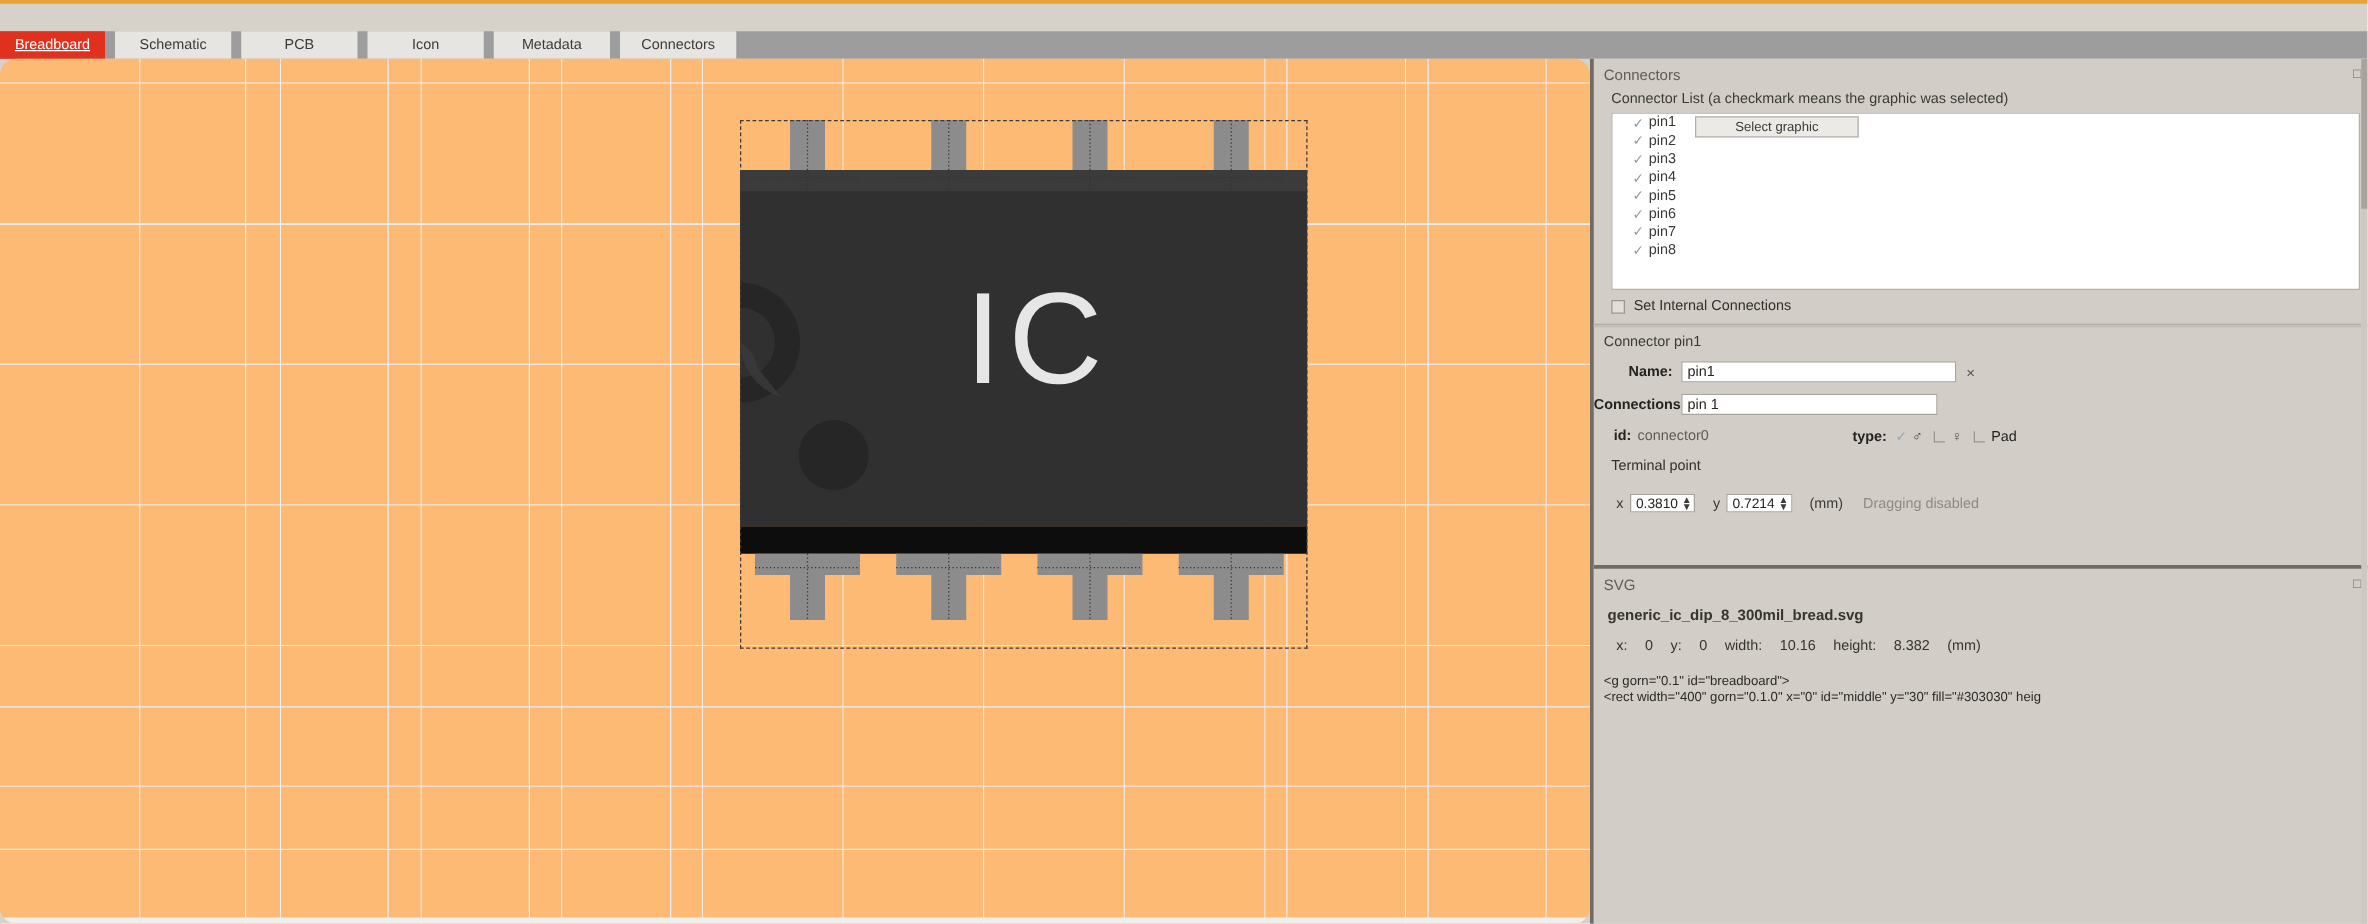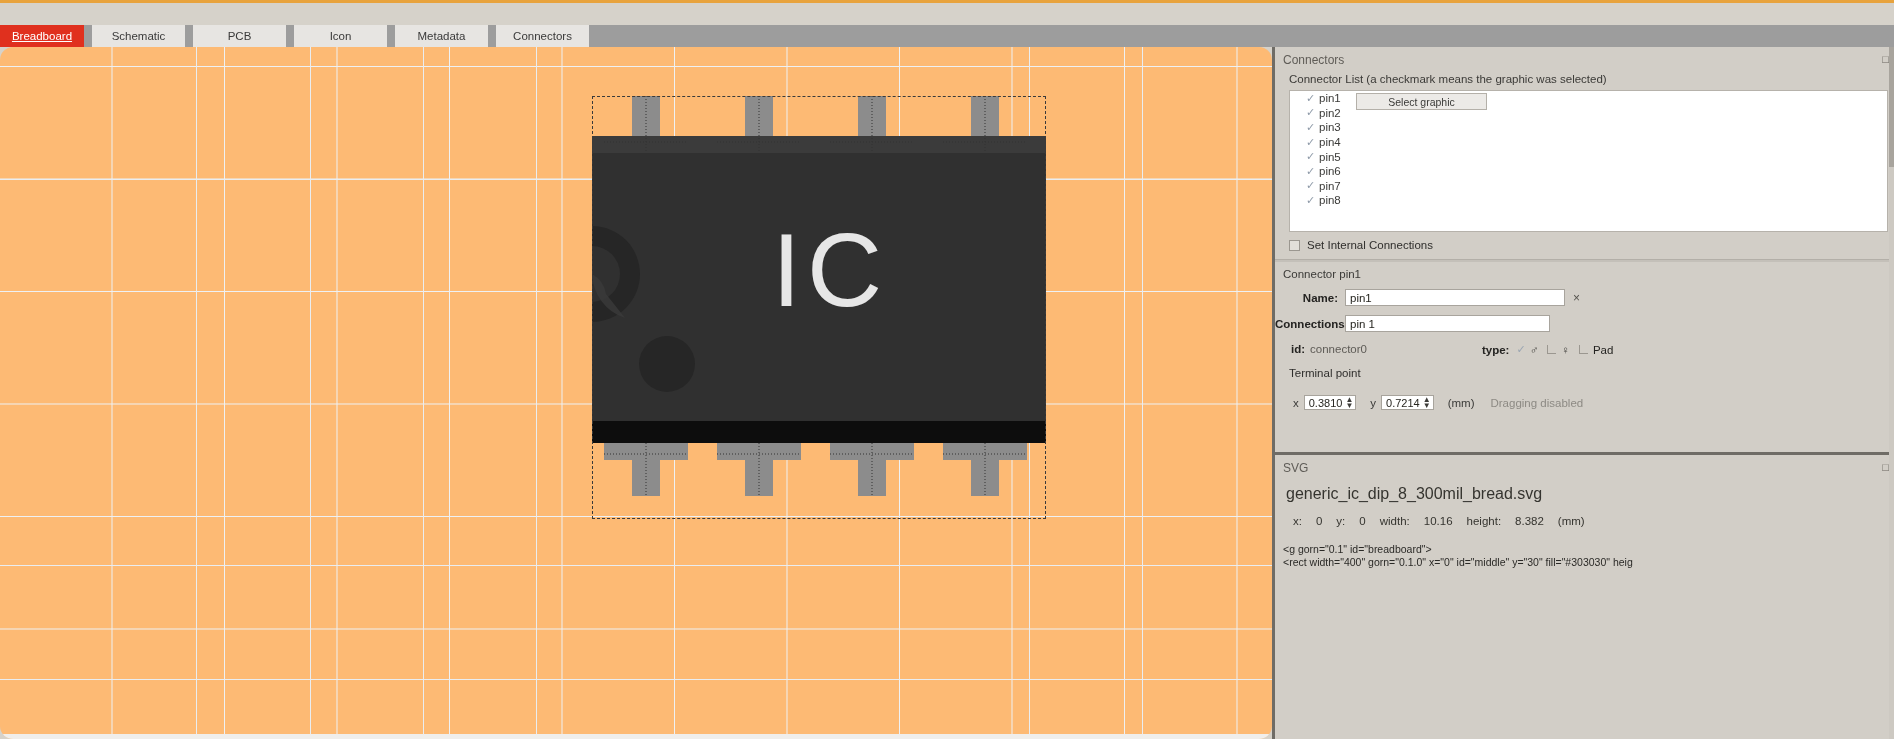--- a/index.html
+++ b/index.html
@@ -231,21 +231,21 @@
   .unit { color: #3a3a38; margin-right: 16px; }
   .drag-note { color: #8d8a84; }
 
   
   .svgpanel {
     position: absolute; left: 0; top: 405px;
     width: 619px; height: 287px;
     background: #d2cec7;
     border-top: 3px solid #6f6c66;
   }
-  .svg-fname { font-size: 16px; color: #35342f; padding: 8px 0 0 11px; }
+  .svg-fname { font-size: 12px; color: #35342f; padding: 8px 0 0 11px; font-weight: bold; }
   .svg-dims { font-size: 11.5px; color: #35342f; padding: 12px 0 0 18px; display: flex; }
   .svg-dims span { margin-right: 14px; }
   .xmlbox {
     font-family: "Liberation Sans", sans-serif;
     font-size: 10.5px; color: #2b2a27;
     padding: 16px 0 0 8px;
     white-space: nowrap; overflow: hidden;
     line-height: 13px;
   }
 

